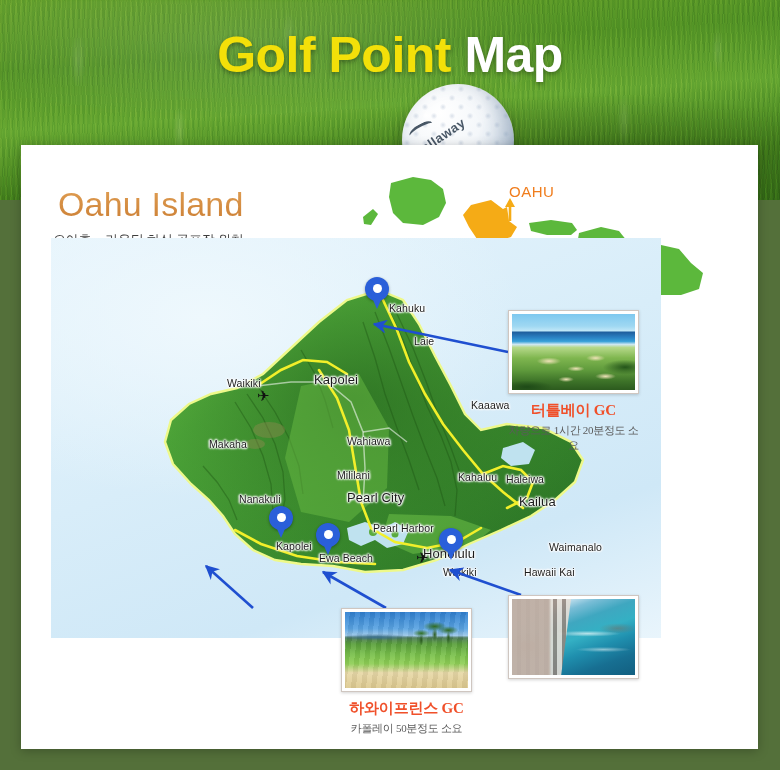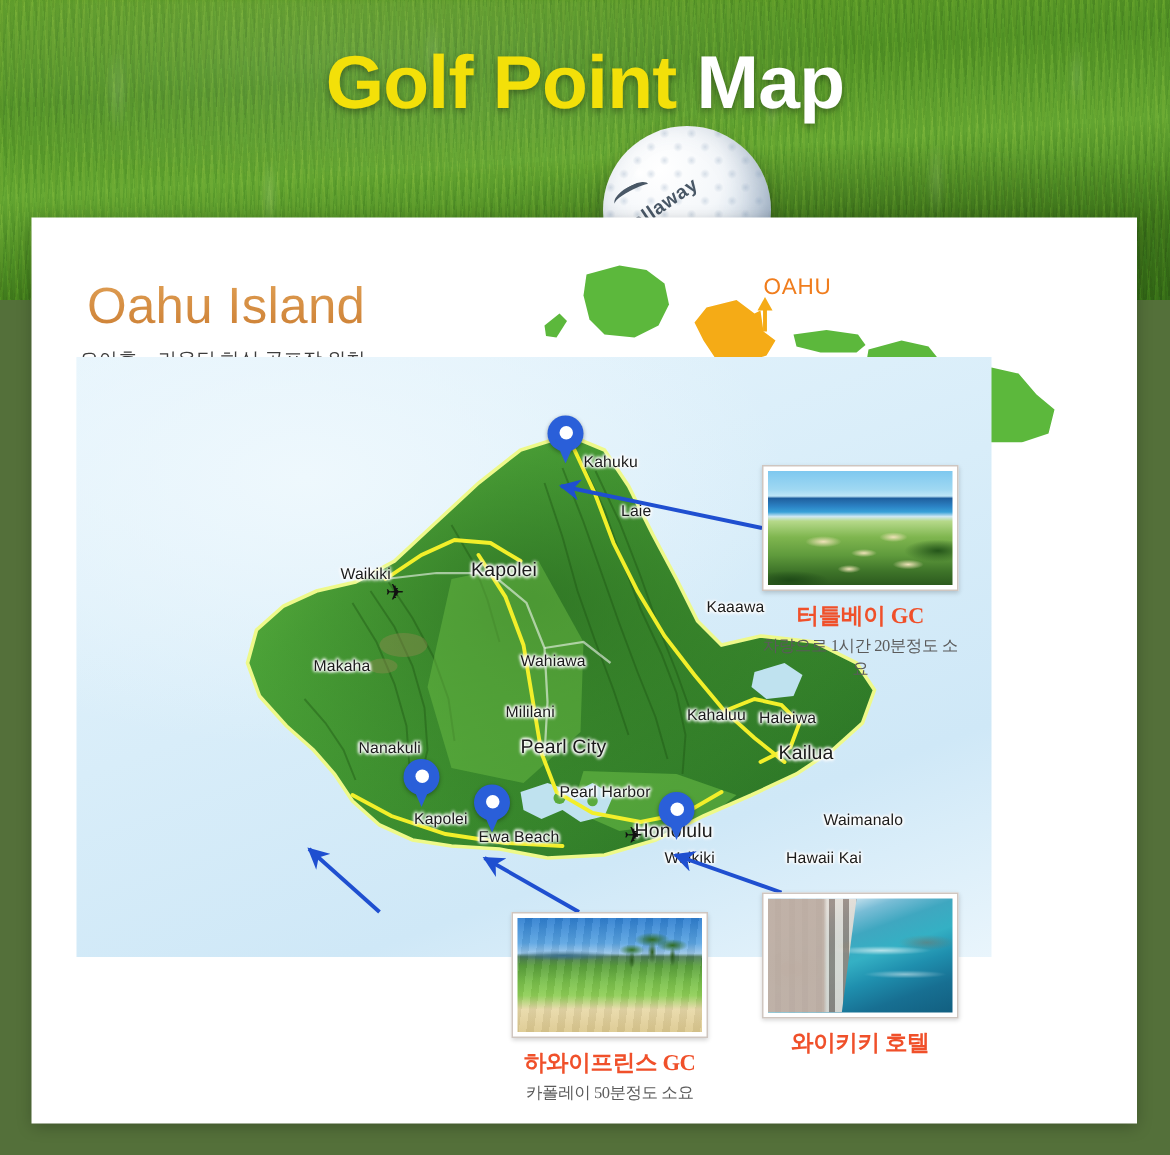--- a/index.html
+++ b/index.html
@@ -447,17 +447,16 @@
     <div class="cap">하와이프린스 GC</div>
     <div class="sub">카폴레이 50분정도 소요</div>
   </div>
 
   <div class="photo" style="left:487px;top:450px;width:131px">
     <div class="frame" style="width:131px;height:84px">
       <div class="img art-waikiki">
         <div class="surf"></div>
       </div>
     </div>
-    <div class="cap">와이키키 호텔</div>
     <div class="sub"></div>
   </div>
 
 </div>
 
 </body></html>

